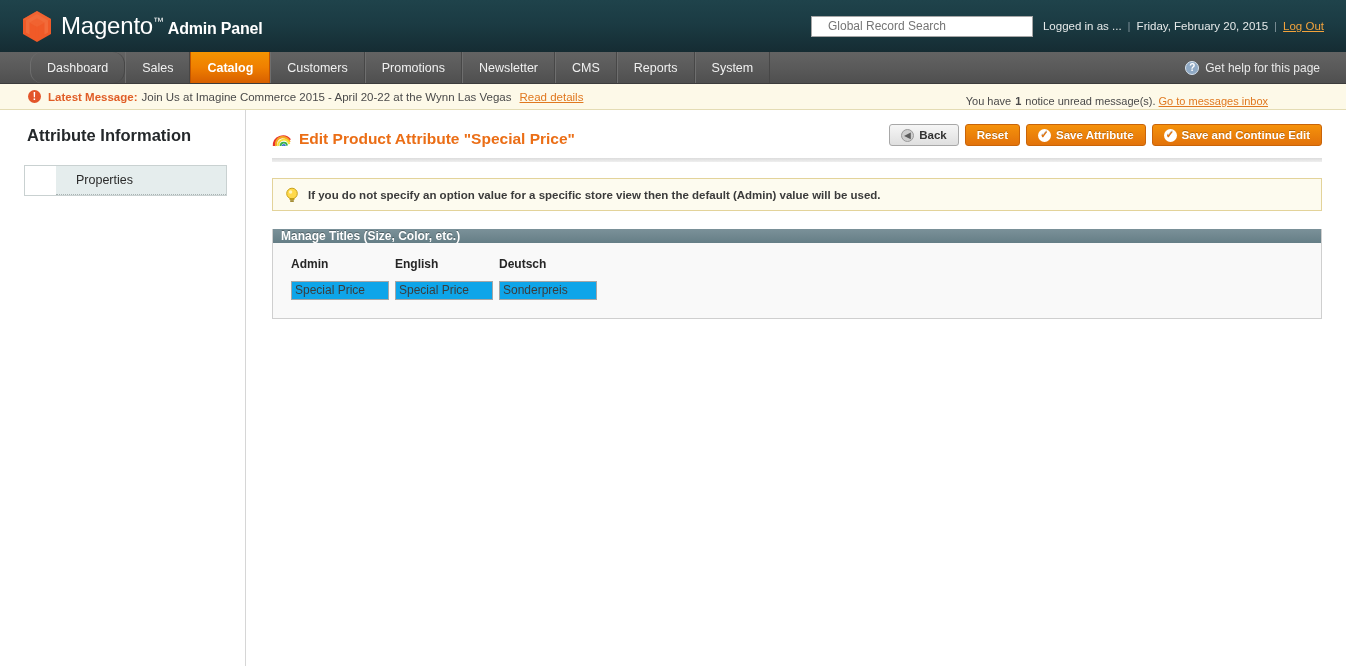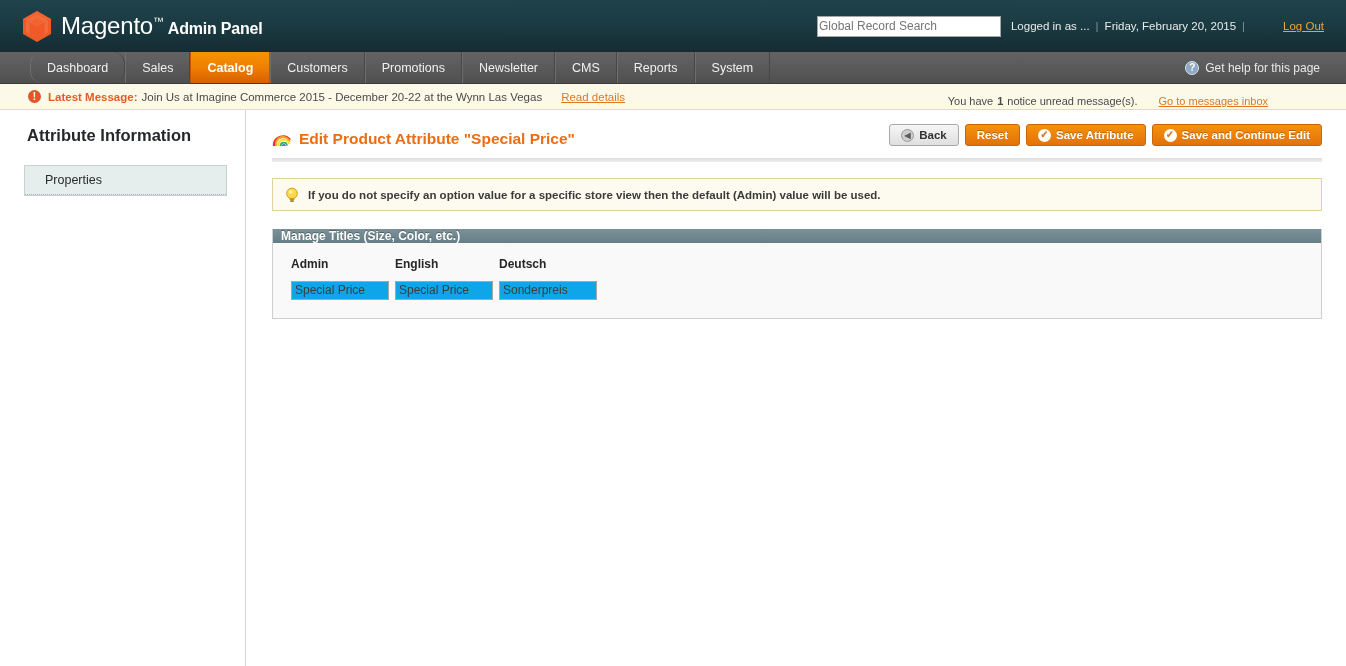--- a/index.html
+++ b/index.html
@@ -41,35 +41,35 @@
   .brand-text .admin {
     font-weight: bold; font-size: 16px; margin-left: 4px;
   }
   .header-right {
     position: absolute;
     right: 22px; top: 0; height: 52px;
     display: flex; align-items: center;
     gap: 10px;
   }
   .global-search {
-    width: 184px; height: 21px;
+    width: 222px; height: 21px;
     border: 1px solid #a6a6a6;
     background: #fff;
     font-size: 12px;
     color: #0369a1;
-    padding: 1px 1px;
+    padding: 1px 16px;
     font-family: "Liberation Sans", sans-serif;
   }
   .hdr-meta {
     color: #e6eaea;
     font-size: 11.5px;
     white-space: nowrap;
   }
   .hdr-meta .sep { color: #7e9198; margin: 0 6px; }
-  .hdr-meta a { color: #f2a33c; text-decoration: underline; margin-left: 32px; }
+  .hdr-meta a { color: #f2a33c; text-decoration: underline; }
 
   
   .nav {
     position: relative;
     height: 32px;
     background: linear-gradient(to bottom, #636363 0%, #5a5a5a 50%, #4f4f4f 100%);
     border-bottom: 1px solid #3c3c3c;
     display: flex;
     align-items: stretch;
     padding-left: 30px;
@@ -159,20 +159,21 @@
     border-right: 1px solid #c9d1d1;
     border-bottom: 1px solid #c9d1d1;
     background: #fff;
   }
   .side-item {
     font-size: 12.5px;
     color: #2b2b2b;
     padding: 7px 0 7px 20px;
     border-bottom: 1px dotted #a9b3b3;
     cursor: pointer;
+    margin-left: 31px;
   }
   .side-item.active {
     background: #e5eded;
   }
   .side-item.bold { font-weight: bold; border-bottom: none; }
 
   .content {
     flex: 1;
     padding: 16px 24px 0 26px;
     background: #fff;
@@ -322,28 +323,28 @@
 
   <div class="nav-help">
     <span class="help-icon">?</span>
     <span>Get help for this page</span>
   </div>
 </div>
 
 <div class="msgbar">
   <span class="msg-icon">!</span>
   <span class="msg-strong">Latest Message:</span>
-  <span>Join Us at Imagine Commerce 2015 - December 20-22 at the Wynn Las Vegas</span>
-  <a href="#" style="margin-left:19px;">Read details</a>
+  <span>Join Us at Imagine Commerce 2015 - April 20-22 at the Wynn Las Vegas</span>
+  <a href="#" style="margin-left:8px;">Read details</a>
 
   <div class="msgbar-right">
     <span>You have</span>
     <span style="font-weight:bold;margin:0 4px;">1</span>
     <span>notice unread message(s).</span>
-    <a href="#" style="margin-left:21px;color:#e07820;">Go to messages inbox</a>
+    <a href="#" style="margin-left:3px;color:#e07820;">Go to messages inbox</a>
   </div>
 </div>
 
 <div class="page">
 
   <div class="sidebar">
     <div class="sidebar-title">Attribute Information</div>
     <div class="sidebar-box">
       <div class="side-item active">Properties</div>
     </div>

